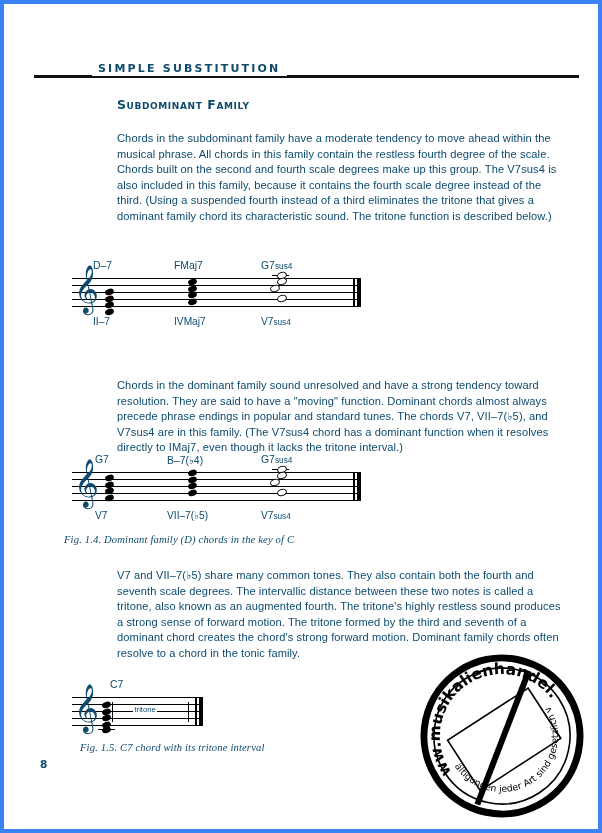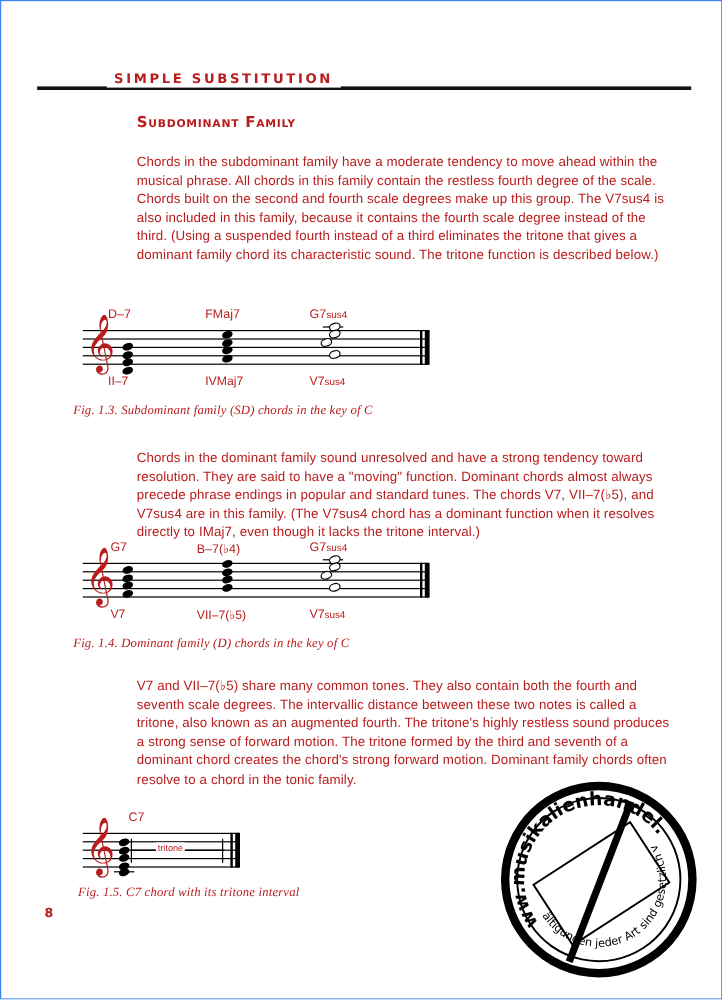--- a/index.html
+++ b/index.html
@@ -7,23 +7,23 @@
     padding: 0;
     background: #ffffff;
   }
   .page {
     position: relative;
     width: 602px;
     height: 833px;
     background: #ffffff;
     overflow: hidden;
     font-family: "Liberation Sans", sans-serif;
-    color: #b91c1c;
+    color: #0c4a6e;
     box-sizing: border-box;
-    border: 1px solid #3b82f6;
+    border: 4px solid #3b82f6;
   }
 
   
   .runhead {
     position: absolute;
     left: 30px;
     top: 58px;
     width: 545px;
     height: 22px;
   }
@@ -250,21 +250,20 @@
         <div class="nh open" style="left:205px; top:0px; width:9.5px; height:7px;"></div>
         <div class="nh open" style="left:198px; top:6.5px; width:9.5px; height:7px;"></div>
         <div class="nh open" style="left:205px; top:17px; width:9.5px; height:7px;"></div>
       </div>
     </div>
 
     <div class="romanlabel" style="left:29px; top:56px;">II–7</div>
     <div class="romanlabel" style="left:110px; top:56px;">IVMaj7</div>
     <div class="romanlabel" style="left:197px; top:56px;"><span>V7</span><span class="sus">sus4</span></div>
 
-    <div class="caption" style="left:0px; top:80px;">Fig. 1.3. Subdominant family (SD) chords in the key of C</div>
   </div>
 
 
   <div class="col para" style="top:374px;">
     <span>Chords in the </span><b>dominant</b><span> family sound unresolved and have a strong tendency toward resolution. They are said to have a "moving" function. Dominant chords almost always precede phrase endings in popular and standard tunes. The chords V7, VII–7(♭5), and V7sus4 are in this family. (The V7sus4 chord has a dominant function when it resolves directly to IMaj7, even though it lacks the tritone interval.)</span>
   </div>
 
   <div class="fig" style="left:60px; top:450px; width:420px; height:95px;">
 
     <div class="chordlabel" style="left:31px; top:0px;">G7</div>
@@ -341,21 +340,21 @@
       </div>
 
       <div class="tritone-bracket" style="left:40px; top:5px; width:78px; height:22px;">
         <div class="tb-stem" style="left:0px; top:0px; height:20px;"></div>
         <div class="tb-line" style="left:0px; top:9px; width:78px;"></div>
         <div class="tb-stem" style="left:76px; top:0px; height:20px;"></div>
         <div class="tb-label" style="left:21px; top:3px;">tritone</div>
       </div>
     </div>
 
-    <div class="caption" style="left:4px; top:63px;">Fig. 1.5. C7 chord with its tritone interval</div>
+    <div class="caption" style="left:16px; top:63px;">Fig. 1.5. C7 chord with its tritone interval</div>
   </div>
 
   <div class="folio">8</div>
 
   <div class="stamp">
     <svg viewBox="0 0 168 168" width="168" height="168">
       <defs>
         <path id="arcTop" d="M 22,84 A 62,62 0 0 1 146,84" fill="none"></path>
         <path id="arcBot" d="M 28,84 A 56,56 0 0 0 140,84" fill="none"></path>
       </defs>

